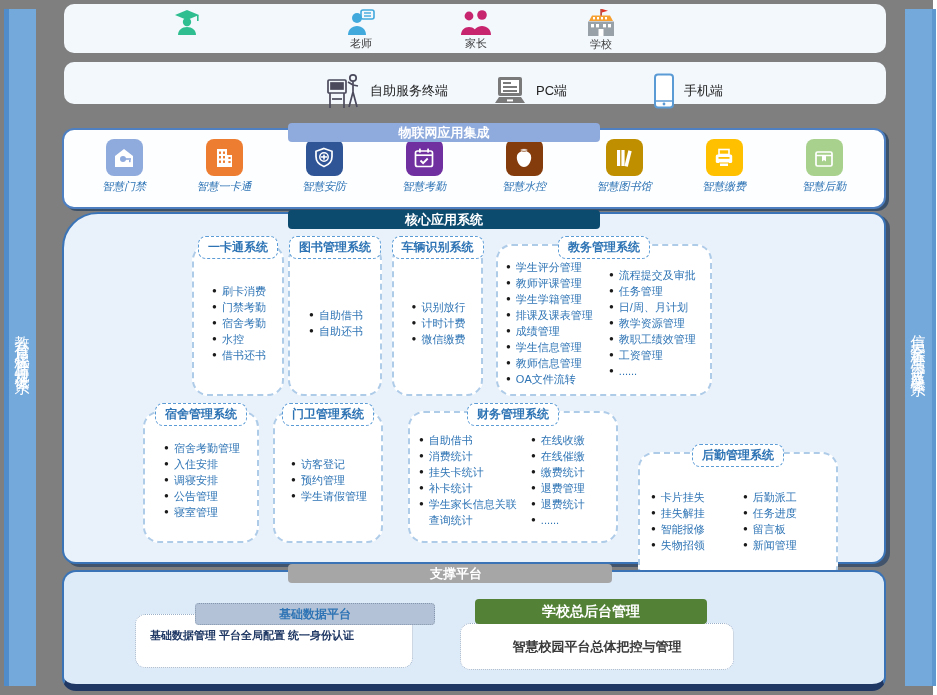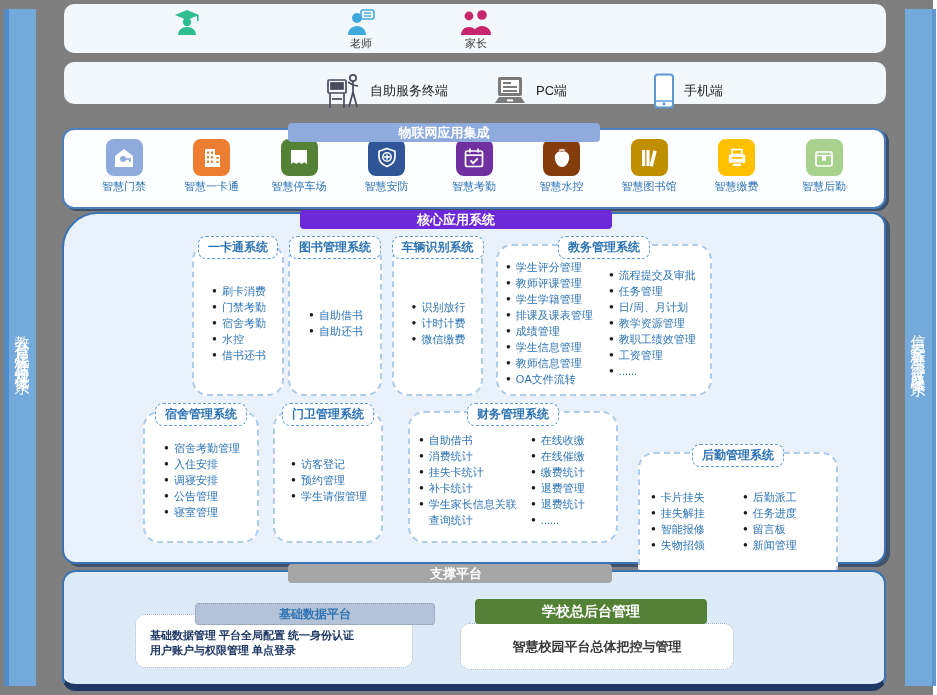--- a/index.html
+++ b/index.html
@@ -30,21 +30,21 @@
   .bar.iot-bar{top:123px;}
   .bar.core-bar{top:210px;}
   .bar.support-bar{top:564px;padding-left:12px;}
 
   
   .iot-box{position:absolute;left:62px;top:128px;width:820px;height:77px;background:#fdfeff;
            border:2px solid #4d7fc1;border-radius:12px;box-shadow:3px 2px 0 rgba(23,55,94,.65);}
   .iot-items{position:absolute;left:24px;right:24px;top:9px;display:flex;justify-content:space-between;}
   .iot-item{width:72px;display:flex;flex-direction:column;align-items:center;}
   .iot-tile{width:37px;height:37px;border-radius:8px;display:flex;align-items:center;justify-content:center;}
-  .iot-item .lbl{font-size:11px;color:#2e74b5;margin-top:3px;white-space:nowrap;}
+  .iot-item .lbl{font-size:11px;color:#2e74b5;margin-top:3px;white-space:nowrap;font-style:italic;}
 
   
   .core-box{position:absolute;left:62px;top:212px;width:820px;height:348px;background:#e9f2fb;
             border:2px solid #3a74b7;border-radius:36px 14px 14px 14px;box-shadow:4px 3px 0 rgba(23,55,94,.6);}
   .sys-box{position:absolute;background:#fff;border:2px dashed #aecbe8;border-radius:16px;}
   .sys-pill{position:absolute;top:-10px;left:50%;transform:translateX(-50%);background:#fff;
             border:1.5px dashed #5b9bd5;border-radius:8px;padding:2px 9px;font-size:12px;font-weight:bold;
             color:#2e74b5;white-space:nowrap;z-index:3;}
   .sys-body{position:absolute;inset:12px 4px 6px 6px;display:flex;justify-content:center;}
   .sys-body ul{list-style:none;margin:0;padding:0;display:flex;flex-direction:column;justify-content:center;}
@@ -109,20 +109,40 @@
       <span>
         <svg width="32" height="26" viewBox="0 0 32 26">
           <circle cx="9" cy="7" r="4.4" fill="#c7256e"></circle>
           <path d="M1 26c0-5 3.5-8 8-8s8 3 8 8z" fill="#c7256e"></path>
           <circle cx="22" cy="6" r="4.8" fill="#c7256e"></circle>
           <path d="M13 26c0-5.5 4-9 9-9s9 3.5 9 9z" fill="#c7256e"></path>
         </svg>
       </span>
       <span class="lbl">家长</span>
     </div>
+    <div class="person-item" style="left:497px;">
+      <span>
+        <svg width="34" height="27" viewBox="0 0 34 27">
+          <rect x="16.4" y="0" width="1.4" height="7" fill="#b02418"></rect>
+          <polygon points="18,0 24,1.8 18,3.6" fill="#e03226"></polygon>
+          <polygon points="5,12 29,12 26,6.5 8,6.5" fill="#f5a031"></polygon>
+          <rect x="9" y="8" width="2" height="2.4" fill="#fff"></rect>
+            <rect x="13" y="8" width="2" height="2.4" fill="#fff"></rect>
+          <rect x="17" y="8" width="2" height="2.4" fill="#fff"></rect>
+            <rect x="21" y="8" width="2" height="2.4" fill="#fff"></rect>
+          <rect x="4" y="12.5" width="26" height="14.5" fill="#98a0a8"></rect>
+          <rect x="7" y="15" width="3" height="3.4" fill="#fff"></rect>
+            <rect x="12" y="15" width="3" height="3.4" fill="#fff"></rect>
+          <rect x="19" y="15" width="3" height="3.4" fill="#fff"></rect>
+            <rect x="24" y="15" width="3" height="3.4" fill="#fff"></rect>
+          <rect x="14.5" y="20" width="5" height="7" fill="#fff"></rect>
+        </svg>
+      </span>
+      <span class="lbl">学校</span>
+    </div>
   </div>
 
   <div class="panel row-terms">
     <div class="term-item" style="left:262px;">
       <span>
         <svg width="36" height="40" viewBox="0 0 36 40">
           <g fill="none" stroke="#4a4a5c" stroke-width="1.7">
             <rect x="2" y="9" width="18" height="13" rx="1"></rect>
             <rect x="5" y="12" width="12" height="6" fill="#4a4a5c"></rect>
             <path d="M4 22v15M18 22v15"></path>
@@ -187,28 +207,20 @@
                 <rect x="7" y="14.5" width="2" height="2.4"></rect>
                 <rect x="11" y="14.5" width="2" height="2.4"></rect>
                 <rect x="16.4" y="11" width="2.2" height="2"></rect>
                 <rect x="16.4" y="15" width="2.2" height="2"></rect>
               </g>
             </svg>
         </div>
         <span class="lbl">智慧一卡通</span>
       </div>
       <div class="iot-item">
-        <div class="iot-tile" style="background-color: rgb(83, 129, 53);">
-          <svg width="24" height="24" viewBox="0 0 24 24">
-              <path d="M4 4h16v14l-2.6-1.8L14.7 18l-2.7-1.8L9.3 18l-2.7-1.8L4 18z" fill="#fff"></path>
-            </svg>
-        </div>
-        <span class="lbl">智慧停车场</span>
-      </div>
-      <div class="iot-item">
         <div class="iot-tile" style="background-color: rgb(47, 85, 151);">
           <svg width="24" height="24" viewBox="0 0 24 24">
               <path d="M12 2.5l8 2.8v5.2c0 5-3.3 8.3-8 10-4.7-1.7-8-5-8-10V5.3z" fill="none" stroke="#fff" stroke-width="1.7"></path>
               <circle cx="12" cy="11" r="4.2" fill="none" stroke="#fff" stroke-width="1.5"></circle>
               <rect x="11.2" y="8.6" width="1.6" height="5" fill="#fff"></rect>
               <rect x="9" y="10.2" width="6" height="1.5" fill="#fff"></rect>
             </svg>
         </div>
         <span class="lbl">智慧安防</span>
       </div>
@@ -260,21 +272,21 @@
               <rect x="4" y="6" width="16" height="14" rx="1.5" fill="none" stroke="#fff" stroke-width="1.7"></rect>
               <line x1="4" y1="9.5" x2="20" y2="9.5" stroke="#fff" stroke-width="1.5"></line>
               <path d="M10 9.5h4v6l-2-1.6-2 1.6z" fill="#fff"></path>
             </svg>
         </div>
         <span class="lbl">智慧后勤</span>
       </div>
     </div>
   </div>
 
-  <div class="bar core-bar" style="background-color: #6d28d9; margin-left: 12px;">核心应用系统</div>
+  <div class="bar core-bar" style="background-color: #0c4a6e;">核心应用系统</div>
   <div class="core-box">
 
     <div class="sys-box" style="left:128px;top:30px;width:88px;height:148px;">
       <div class="sys-pill">一卡通系统</div>
       <div class="sys-body">
           <ul>
         <li>
               <span class="b">●</span>
               <span>刷卡消费</span>
             </li>
@@ -548,21 +560,20 @@
       </div>
     </div>
   </div>
 
   <div class="bar support-bar" style="background-color: rgb(166, 166, 166);">支撑平台</div>
   <div class="support-box">
     <div class="base-box">
       <div class="base-pill">基础数据平台</div>
       <div class="base-text">
         <div>基础数据管理  平台全局配置  统一身份认证</div>
-        <div>用户账户与权限管理   单点登录</div>
       </div>
     </div>
     <div class="admin-pill" style="background-color: rgb(83, 129, 53);">学校总后台管理</div>
     <div class="admin-box">
       <span class="txt">智慧校园平台总体把控与管理</span>
     </div>
   </div>
 </div>
 
 </body></html>

